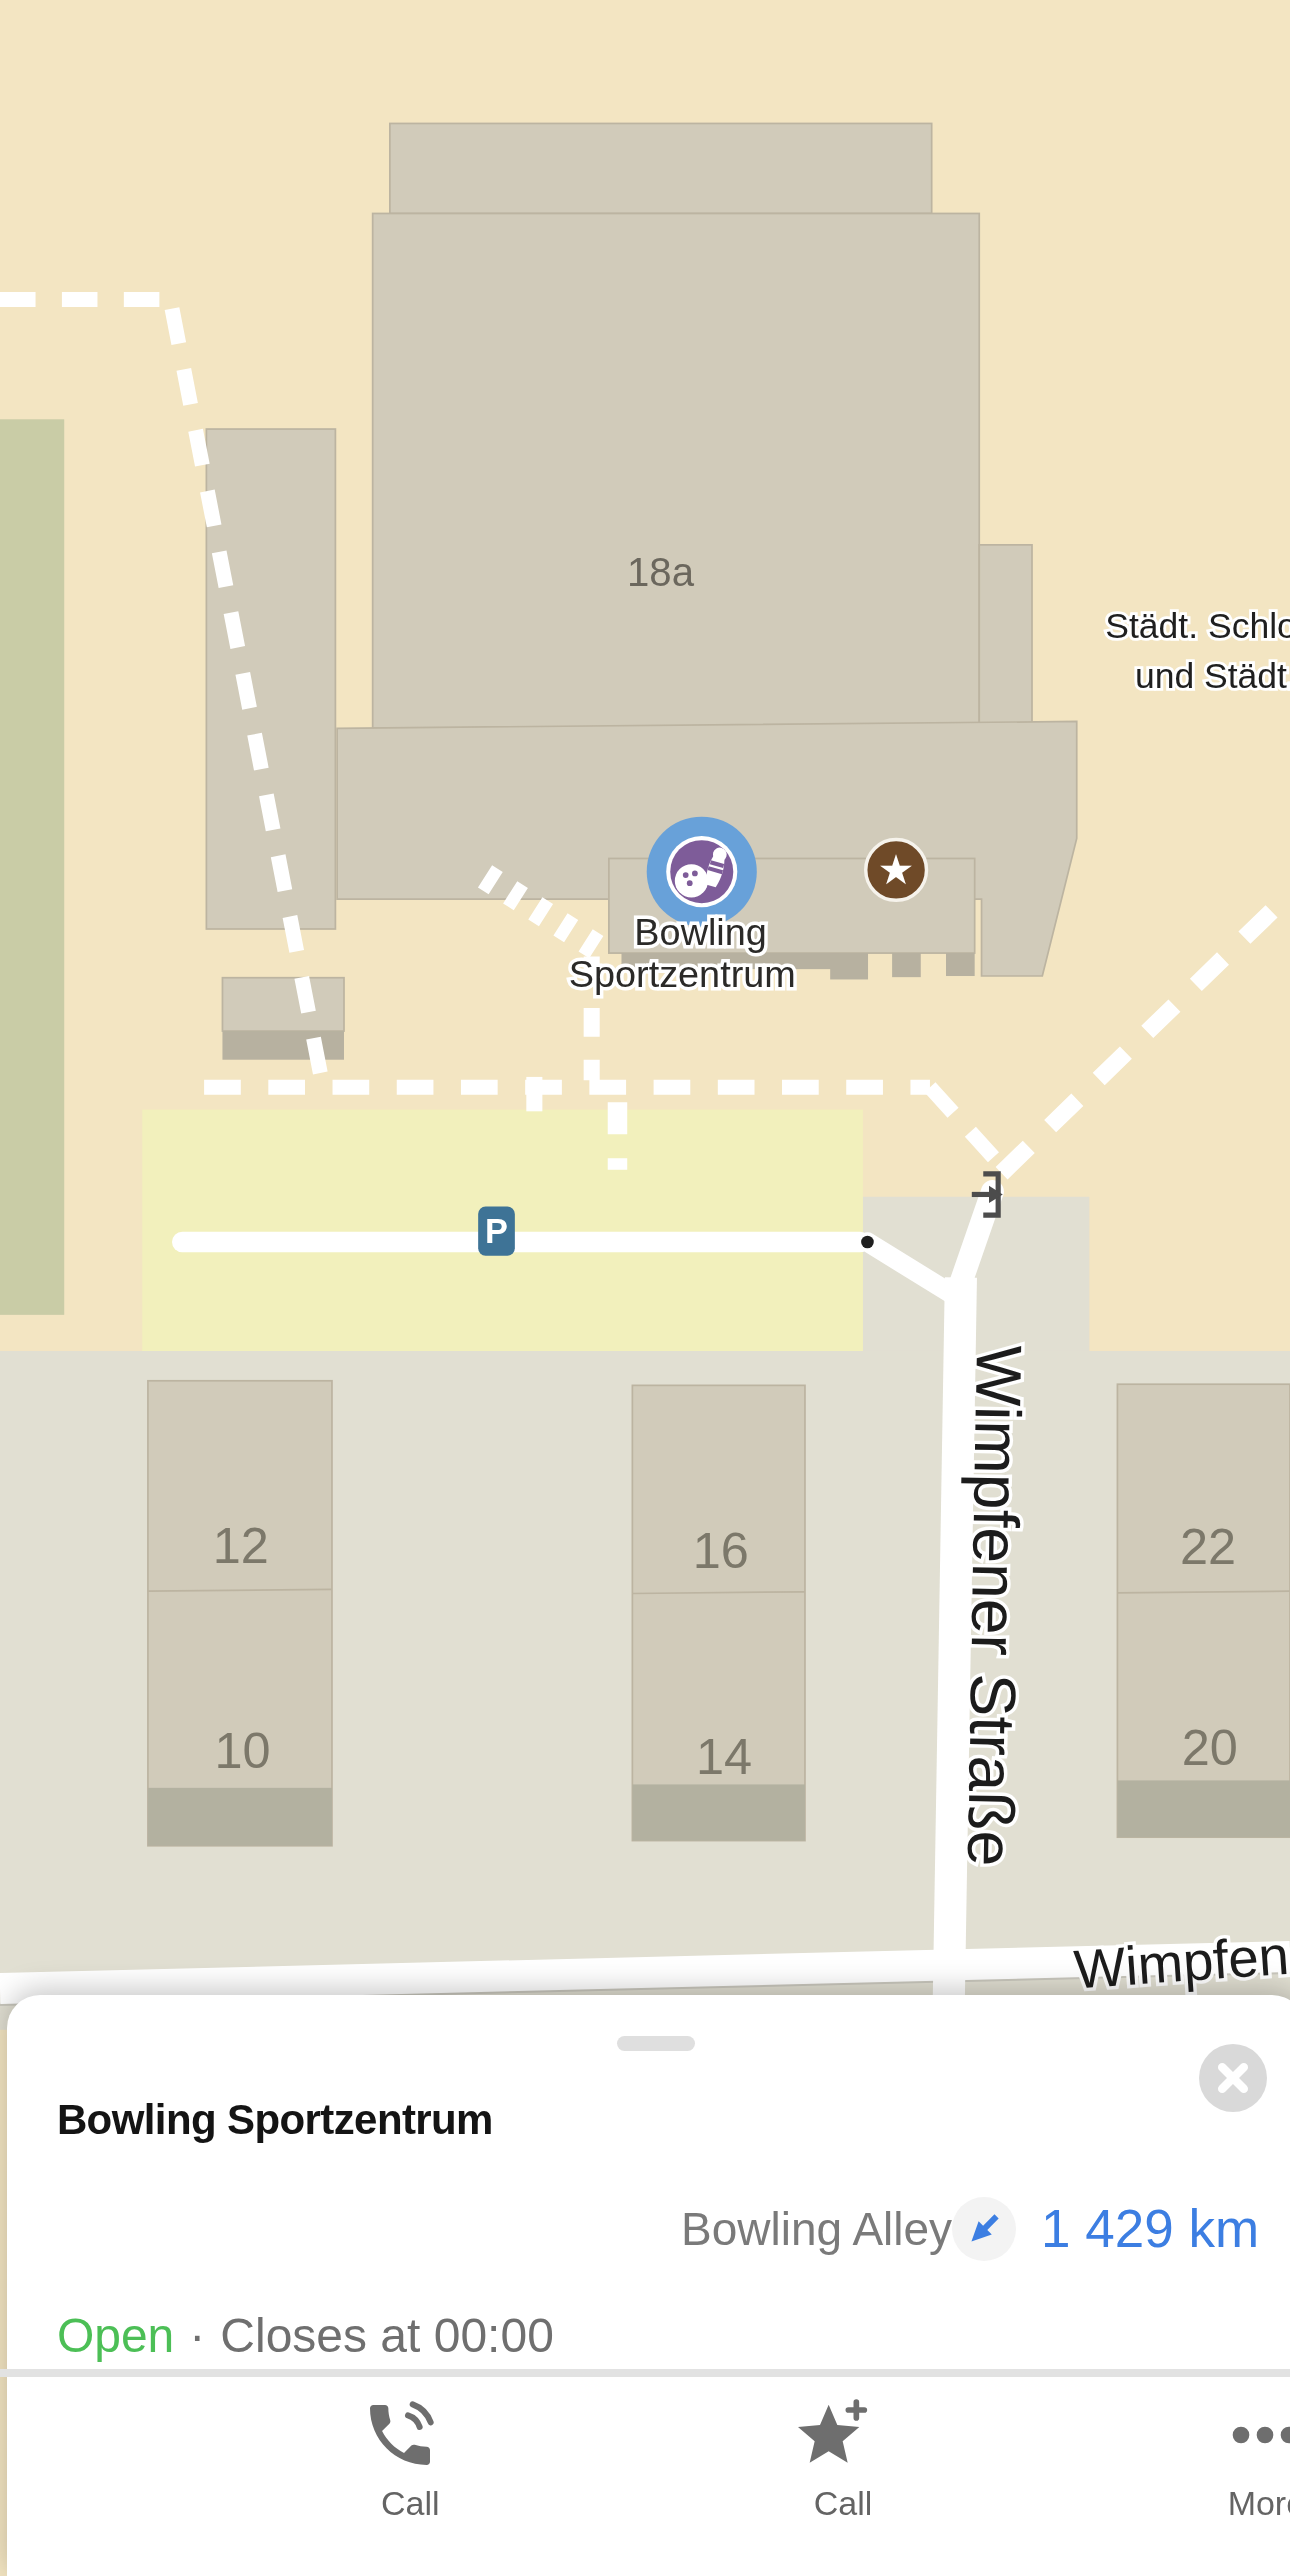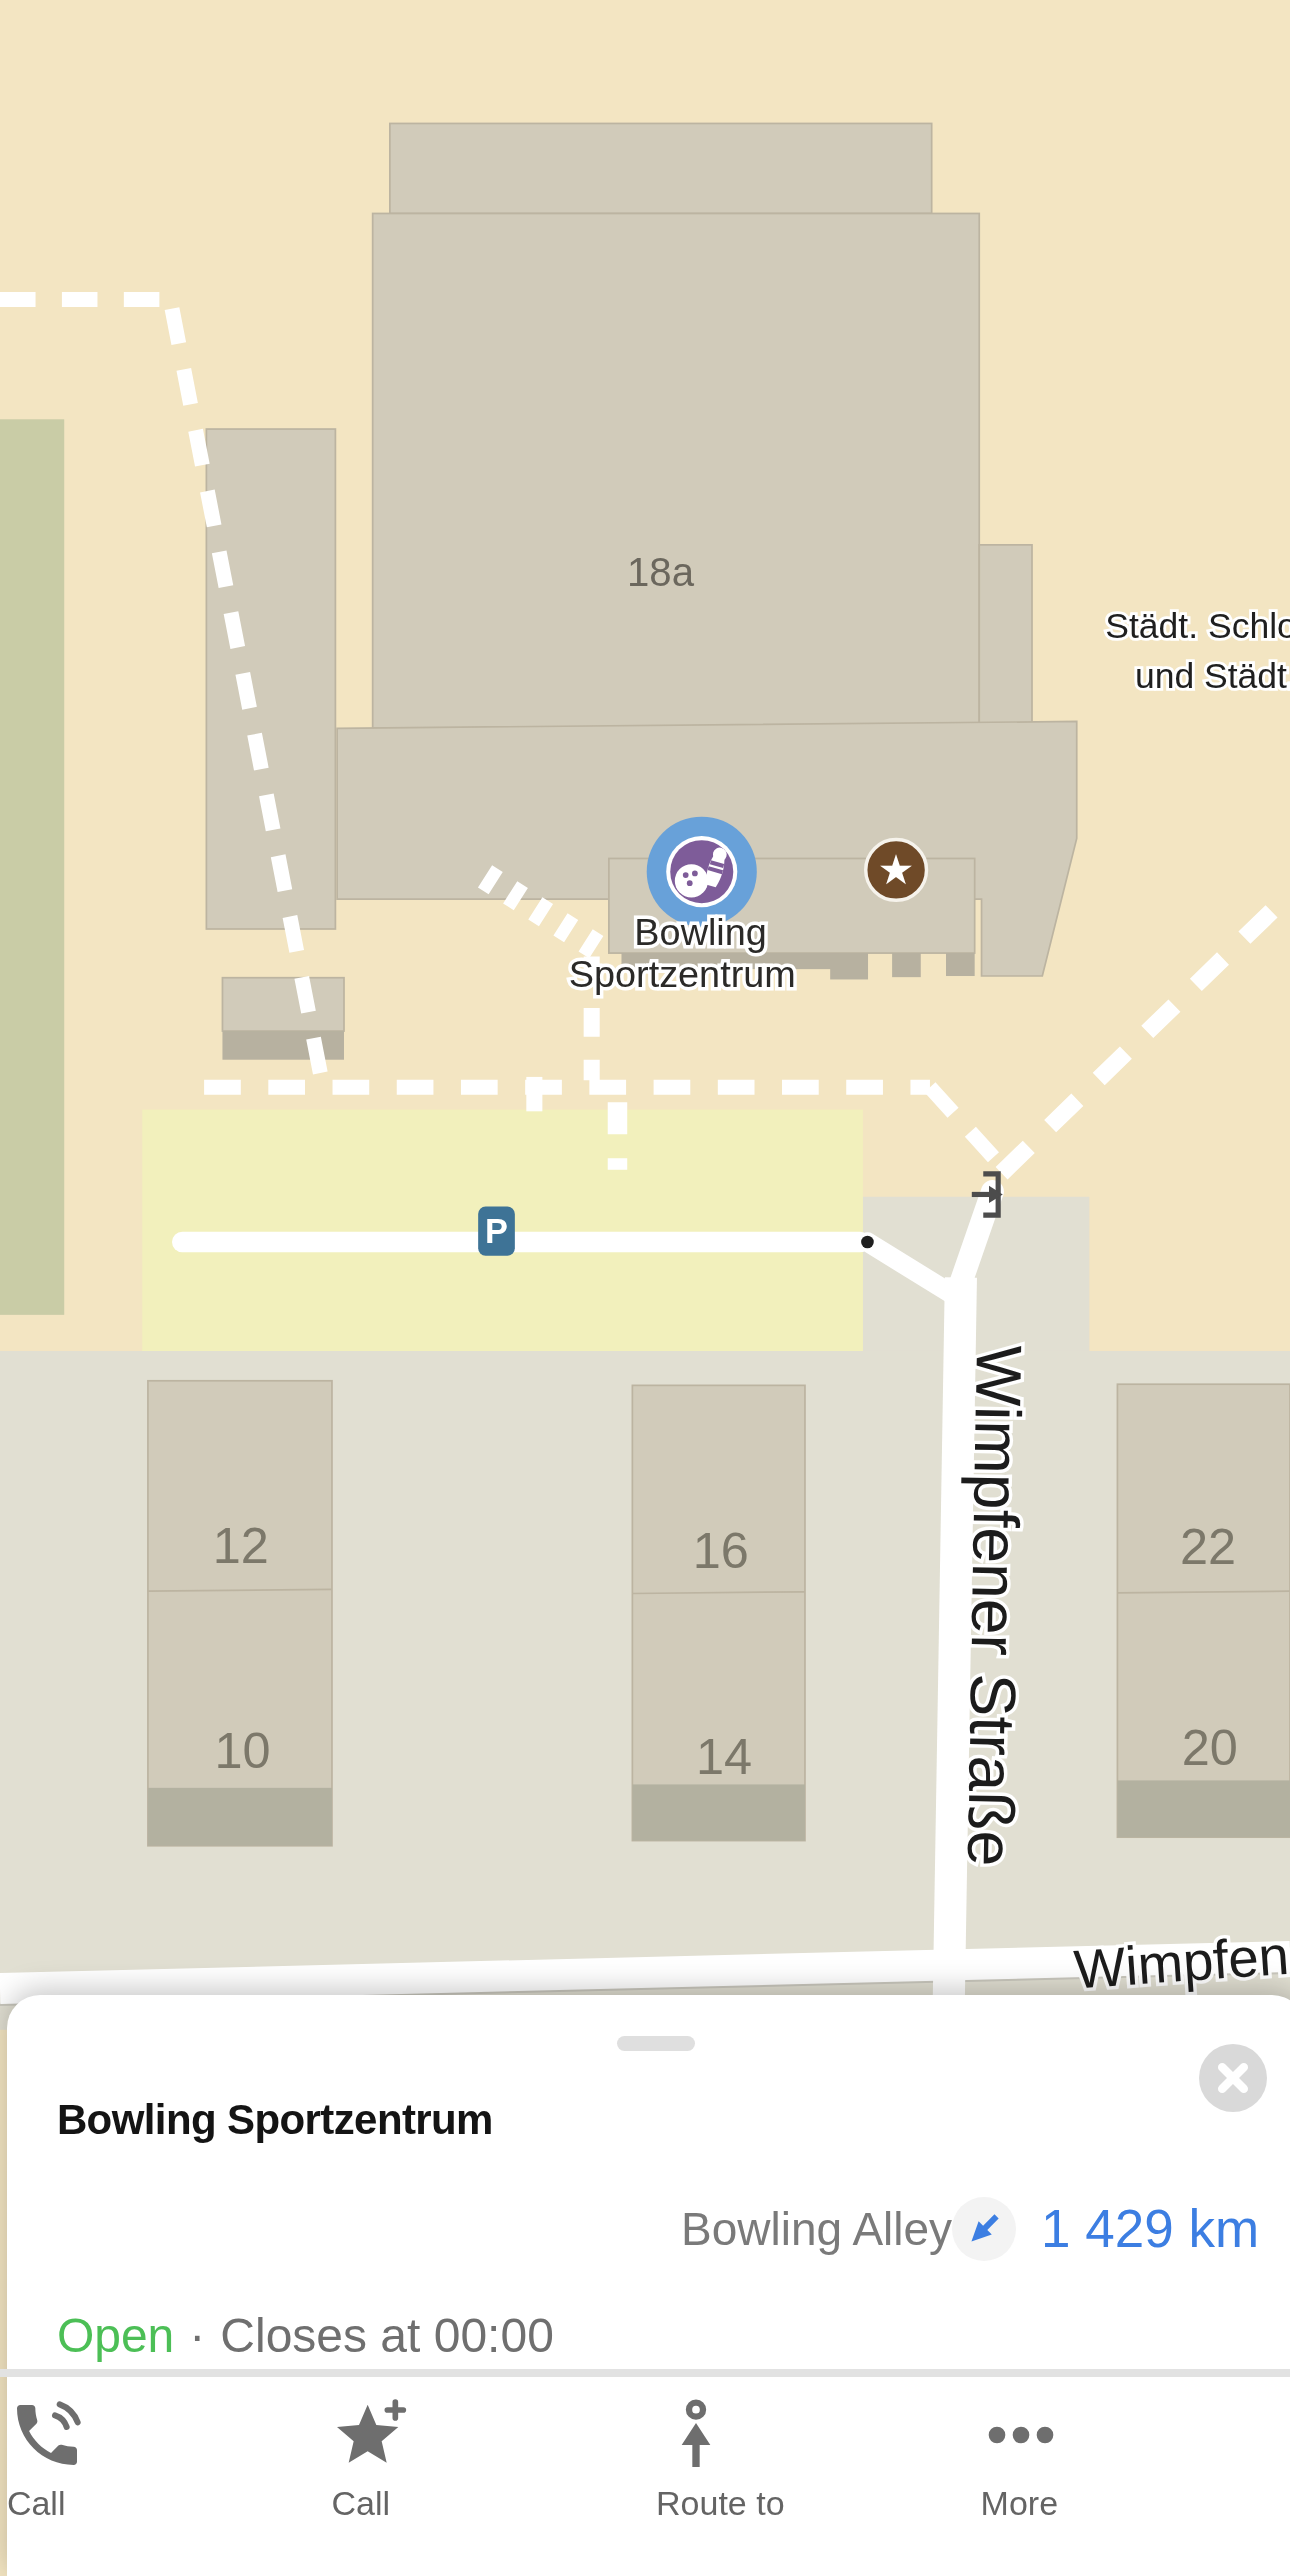--- a/index.html
+++ b/index.html
@@ -24,21 +24,21 @@
   .category{font-size:46px;color:#7a7a7a;}
   .distance{display:flex;align-items:center;gap:25px;}
   .compass{width:64px;height:64px;border-radius:50%;background:#f3f3f3;
            display:flex;align-items:center;justify-content:center;}
   .distance-text{font-size:53px;color:#3c7ee2;font-weight:500;}
   .row3{position:absolute;left:50px;top:313px;height:60px;display:flex;align-items:flex-start;
         font-size:48px;color:#6f6f6f;gap:15px;white-space:nowrap;}
   .open{color:#4cbf56;}
   .divider{position:absolute;left:-6.9px;right:-6.9px;top:374px;height:8px;background:#e2e2e2;}
   .actions{position:absolute;left:0;right:0;top:382px;bottom:0;display:flex;}
-  .action-btn{flex:1;display:flex;flex-direction:column;align-items:flex-start;}
+  .action-btn{flex:1;display:flex;flex-direction:column;align-items:flex-end;}
   .action-icon{margin-top:16px;height:84px;display:flex;align-items:center;justify-content:center;}
   .action-label{margin-top:6.9px;font-size:34px;color:#646464;}
 </style>
 </head>
 <body>
 
 <div class="screen">
 
   <div class="map">
     <svg width="1290" height="2030" viewBox="0 0 2250 3540">
@@ -201,29 +201,20 @@
       <div class="action-btn">
         <span class="action-icon">
           <svg width="80" height="80" viewBox="0 0 24 24">
             <path fill="#6e6e6e" d="M11 16.9 L16.7 20.3 15.2 13.9 20.2 9.6 13.6 9 11 2.9 8.4 9 1.8 9.6 6.8 13.9 5.3 20.3 Z"></path>
             <path d="M19.3 2.1 v4.8 M16.9 4.5 h4.8" fill="none" stroke="#6e6e6e" stroke-width="1.7" stroke-linecap="round"></path>
           </svg>
         </span>
         <span class="action-label">Call</span>
       </div>
 
-      <div class="action-btn">
-        <span class="action-icon">
-          <svg width="80" height="80" viewBox="0 0 24 24">
-            <circle cx="12" cy="4.4" r="2.1" fill="none" stroke="#6e6e6e" stroke-width="1.9"></circle>
-            <path fill="#6e6e6e" d="M12 8.4 L7.7 15 H10.9 V21.6 H13.1 V15 H16.3 Z"></path>
-          </svg>
-        </span>
-        <span class="action-label">Route to</span>
-      </div>
 
       <div class="action-btn">
         <span class="action-icon">
           <svg width="80" height="80" viewBox="0 0 24 24">
             <circle cx="4.8" cy="12" r="2.5" fill="#6e6e6e"></circle>
             <circle cx="12" cy="12" r="2.5" fill="#6e6e6e"></circle>
             <circle cx="19.2" cy="12" r="2.5" fill="#6e6e6e"></circle>
           </svg>
         </span>
         <span class="action-label">More</span>

